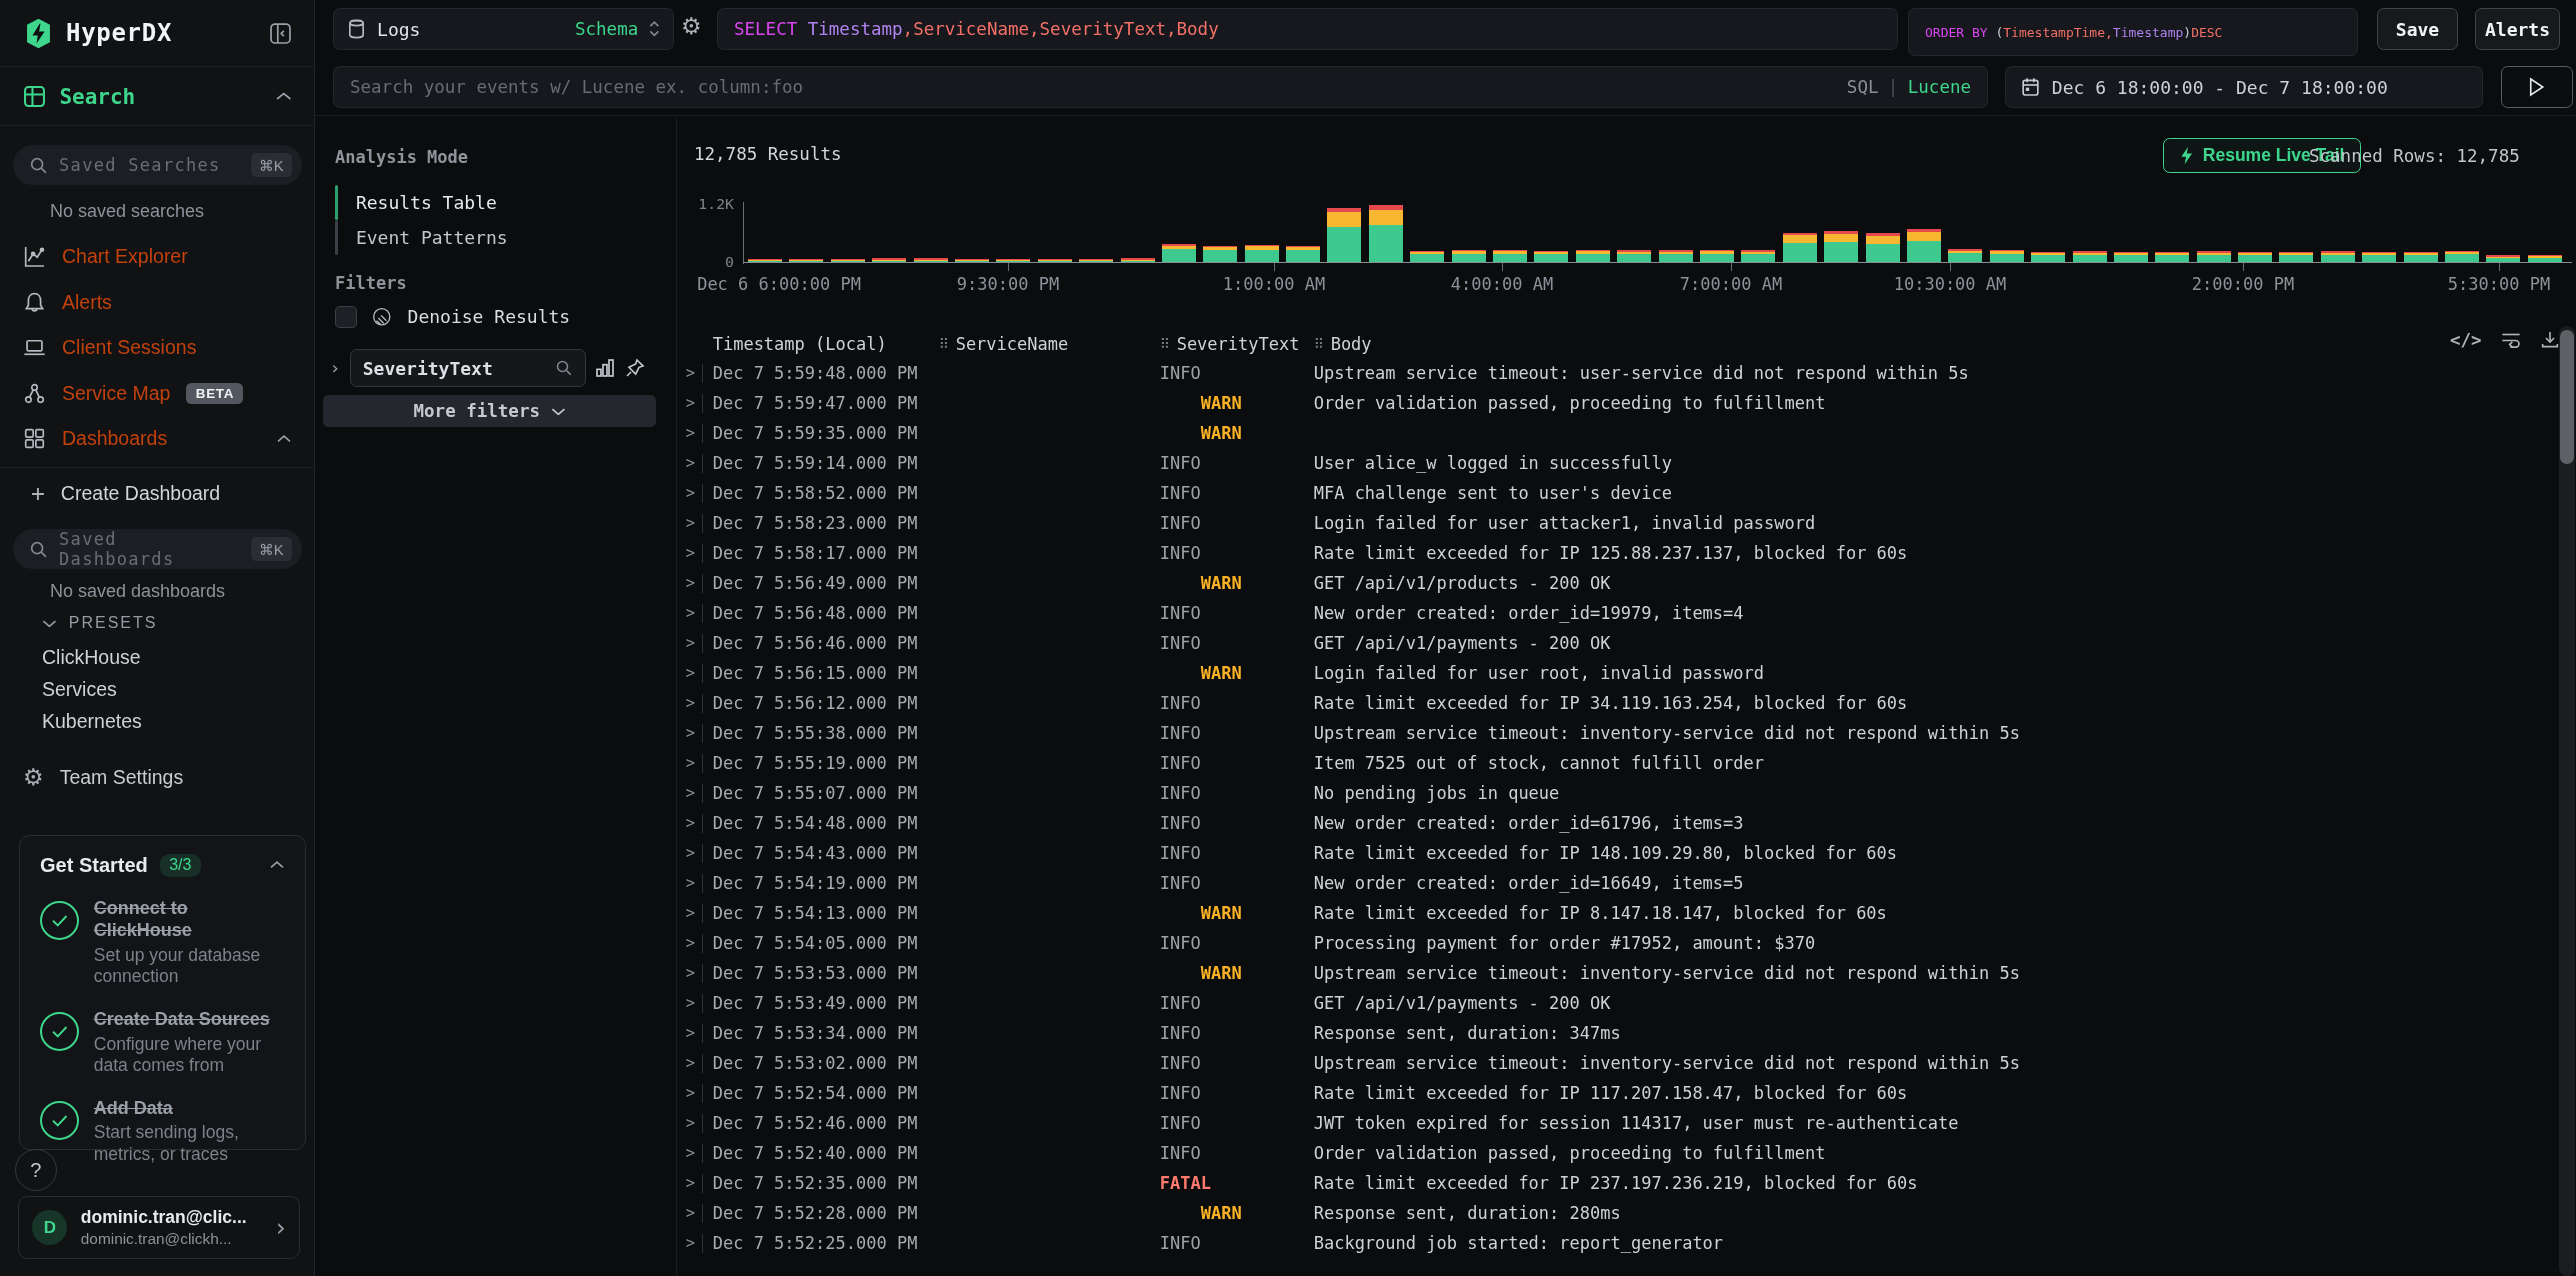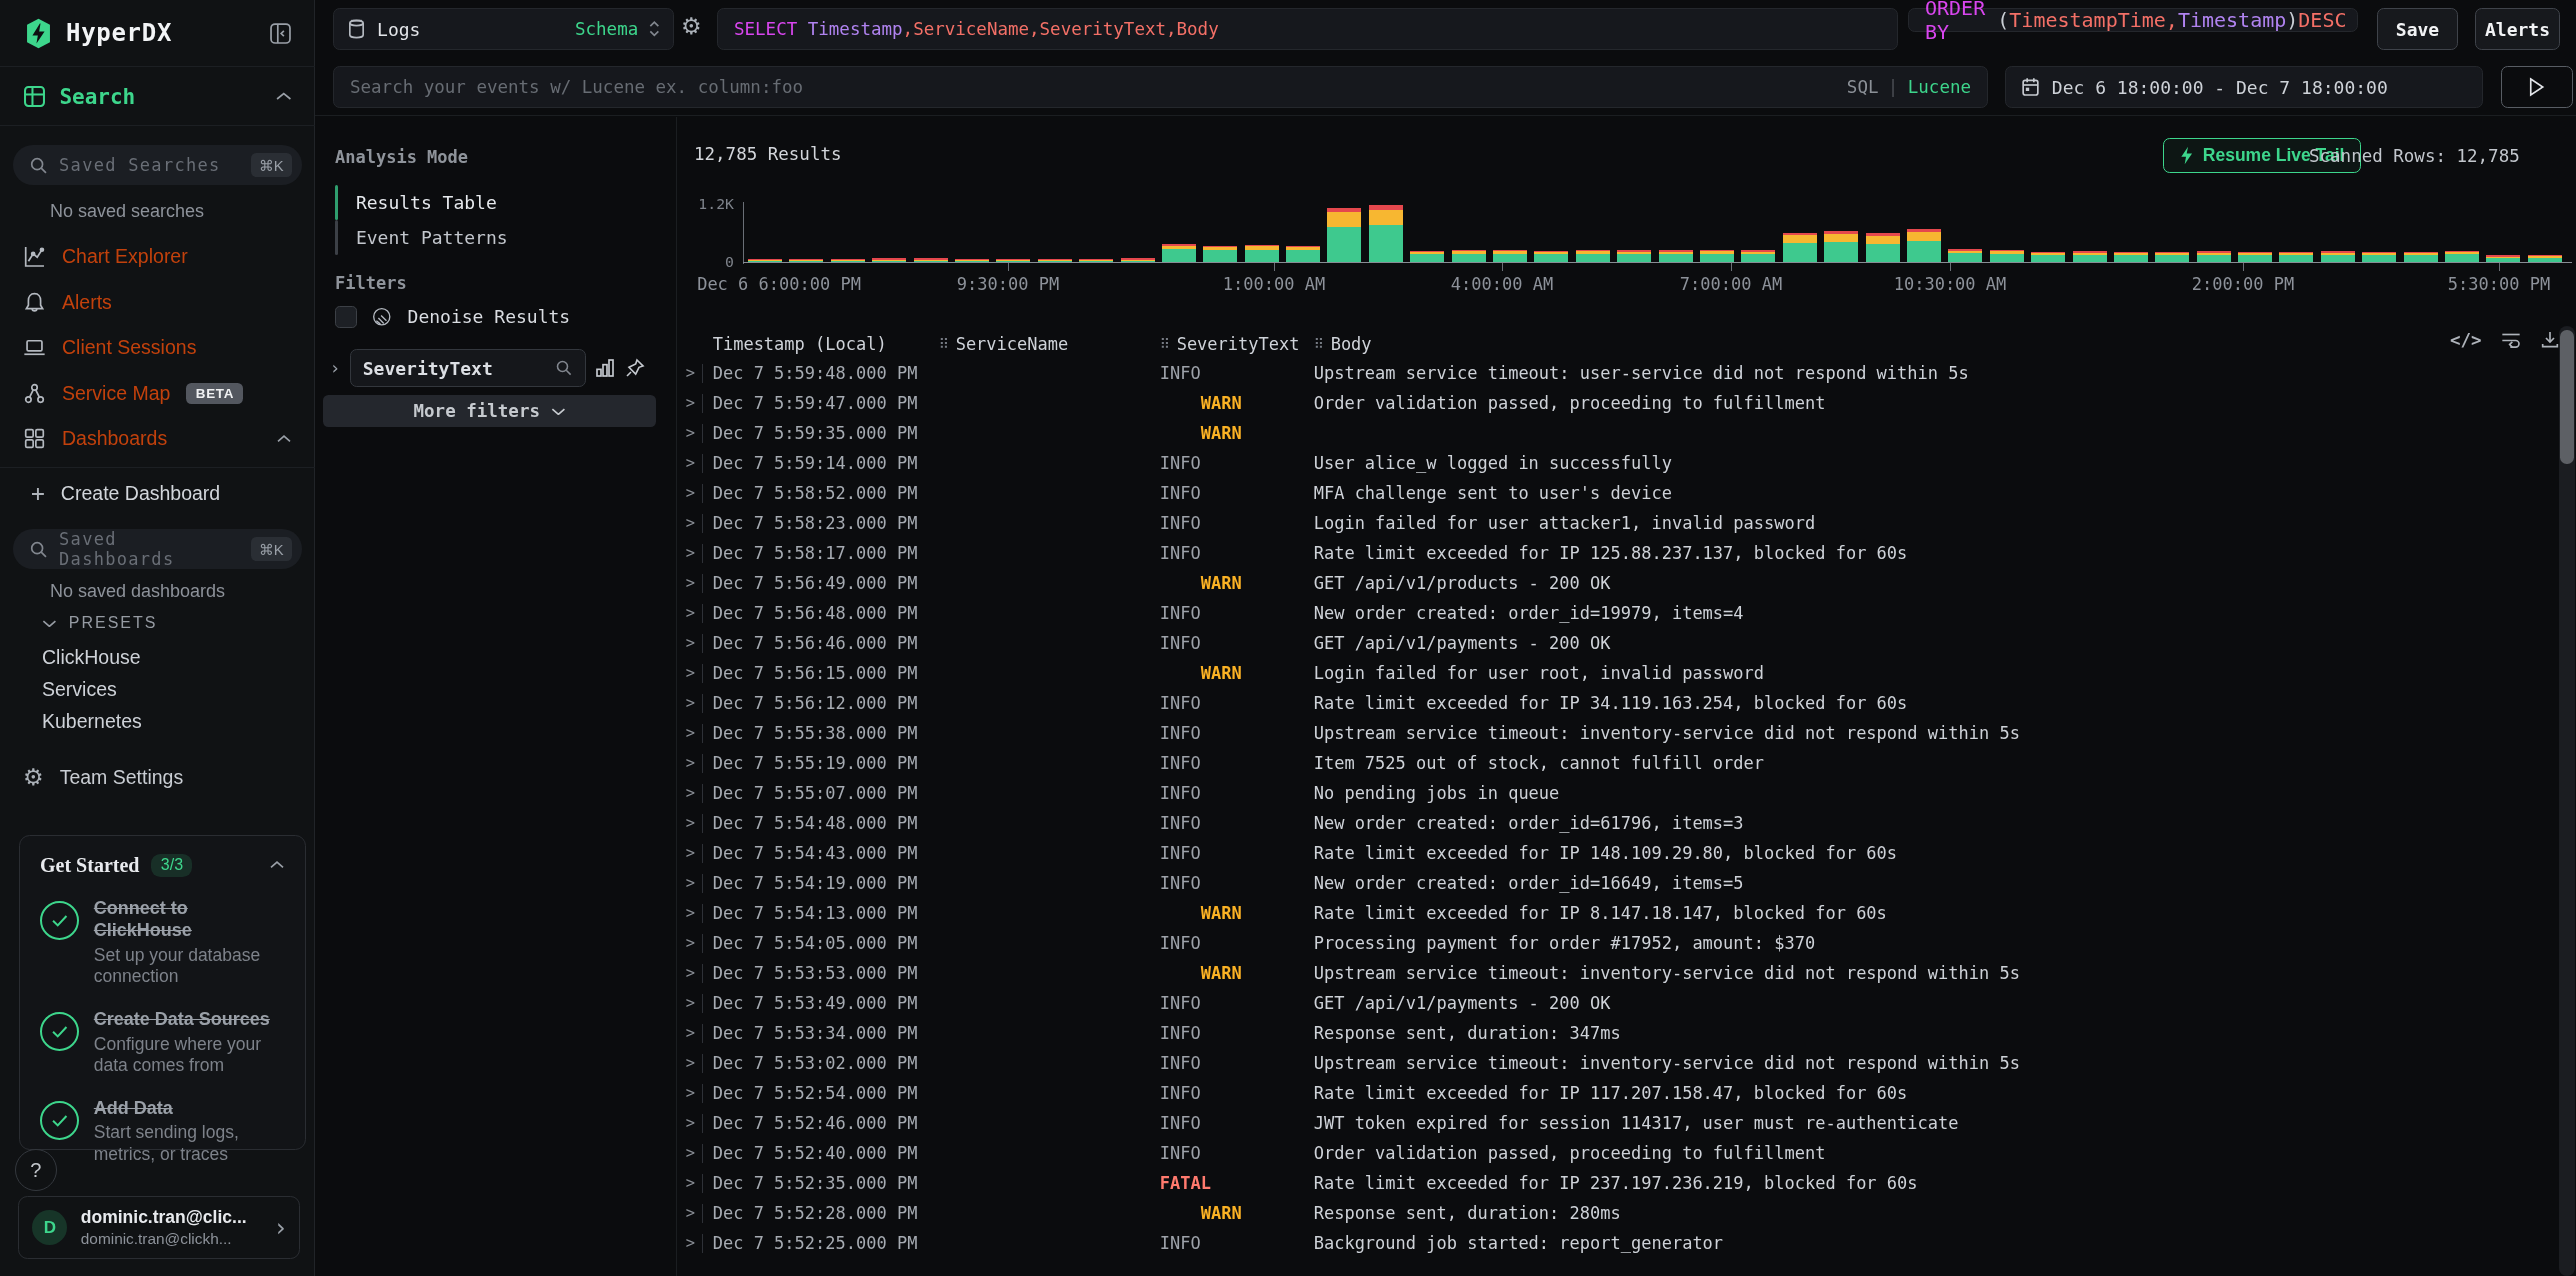--- a/index.html
+++ b/index.html
@@ -31,21 +31,21 @@
   .create-dash .lbl { font-size:19.5px; color:#d2d6db; font-family:"Liberation Sans", sans-serif; }
   .presets-row { position:absolute; left:42px; top:614px; display:flex; align-items:center; gap:12px; }
   .presets-row .lbl { font-size:16px; color:#969ba3; letter-spacing:2px; font-family:"Liberation Sans", sans-serif; }
   .preset-item { position:absolute; left:42px; font-size:19.5px; color:#ced2d8; font-family:"Liberation Sans", sans-serif; cursor:pointer; }
   .team-settings { position:absolute; left:0; top:756px; width:315px; height:43px; display:flex; align-items:center; padding:0 23px; gap:16px; cursor:pointer; }
   .team-settings .lbl { font-size:19.5px; color:#c9cdd3; font-family:"Liberation Sans", sans-serif; }
   .gear-glyph { font-family:"DejaVu Sans", sans-serif; color:#aab0b7; font-size:23px; line-height:1; }
 
   .gs-card { position:absolute; left:19px; top:835px; width:287px; height:315px; background:#121417; border:1.3px solid #2a2d32; border-radius:10.7px; padding:17.5px 20px; }
   .gs-head { display:flex; align-items:center; gap:12px; }
-  .gs-title { font-size:20px; font-weight:bold; color:#e8eaee; font-family:Liberation Serif, serif; }
+  .gs-title { font-size:20px; font-weight:bold; color:#e8eaee; font-family:Liberation Sans, sans-serif; }
   .gs-badge { background:rgba(61,214,140,0.14); color:#3dd68c; font-size:16px; font-weight:normal; padding:2.7px 9.4px; border-radius:9.4px; font-family:"Liberation Sans", sans-serif; }
   .gs-head .spacer { flex:1; }
   .gs-item { display:flex; gap:14.8px; margin-top:20px; }
   .gs-check { flex:0 0 39px; width:39px; height:39px; border:2px solid #3dd68c; border-radius:50%; display:flex; align-items:center; justify-content:center; margin-top:4px; }
   .gs-item-title { font-size:18px; color:#9aa0a8; text-decoration:line-through; font-family:"Liberation Sans", sans-serif; font-weight:bold; line-height:1.25; }
   .gs-item-sub { font-size:17.5px; color:#7d828a; font-family:"Liberation Sans", sans-serif; line-height:1.25; margin-top:2.7px; }
   .help-circle { position:absolute; left:14.8px; top:1149px; width:42px; height:42px; border:1.3px solid #34383e; border-radius:50%; background:#101214; display:flex; align-items:center; justify-content:center; font-size:20px; color:#c3c7cc; font-family:"Liberation Sans", sans-serif; }
   .user-card { position:absolute; left:18px; top:1196px; width:282px; height:63px; border:1.3px solid #2a2d32; border-radius:9.4px; display:flex; align-items:center; padding:0 13.4px; gap:13.4px; }
   .avatar { width:35px; height:35px; border-radius:50%; background:#173528; color:#3dd68c; font-weight:bold; font-size:17px; display:flex; align-items:center; justify-content:center; font-family:"Liberation Sans", sans-serif; }
   .user-name { font-size:17.5px; font-weight:bold; color:#e8eaee; font-family:"Liberation Sans", sans-serif; }
@@ -54,21 +54,21 @@
   .user-chev { font-size:24px; color:#9aa0a8; font-family:"DejaVu Sans", sans-serif; }
 
   
   .box { background:#16181d; border:1.3px solid #24272c; border-radius:6.7px; }
   #logs-select { position:absolute; left:333px; top:8px; width:341px; height:42px; display:flex; align-items:center; padding:0 13.4px; gap:10.7px; cursor:pointer; }
   #logs-select .lbl { font-size:18px; color:#e2e4e8; }
   #logs-select .spacer { flex:1; }
   #logs-select .schema { font-size:17.5px; color:#3dd68c; }
   #gear-btn { position:absolute; left:681px; top:14.8px; cursor:pointer; }
   #select-box { position:absolute; left:717px; top:8px; width:1181px; height:42px; display:flex; align-items:center; padding:0 16px; font-size:17.5px; }
-  #orderby-box { position:absolute; left:1908px; top:8px; width:450px; height:24px; display:flex; align-items:center; padding:0 16px; font-size:20px; }
+  #orderby-box { position:absolute; left:1908px; top:8px; width:450px; height:48px; display:flex; align-items:center; padding:0 16px; font-size:13px; }
   .kw { color:#d946ef; font-weight:normal; }
   .fld-purple { color:#b083f0; }
   .fld-salmon { color:#f47067; }
   .fld-plain { color:#c9ced4; }
   .btn-dark { position:absolute; top:8px; height:42px; background:#17191d; border:1.3px solid #3f434a; border-radius:6.7px; color:#f2f3f5; font-weight:bold; font-size:18px; display:flex; align-items:center; justify-content:center; cursor:pointer; font-family:"DejaVu Sans Mono", monospace; }
   #search-box { position:absolute; left:333px; top:66px; width:1655px; height:42px; display:flex; align-items:center; padding:0 16px; gap:9.4px; }
   #search-box .ph { flex:1; font-size:17.5px; color:#676c73; }
   #search-box .sql { font-size:17.5px; color:#8b9097; }
   #search-box .sep { font-size:17.5px; color:#4a4e54; }
   #search-box .lucene { font-size:17.5px; color:#3dd68c; cursor:pointer; }

